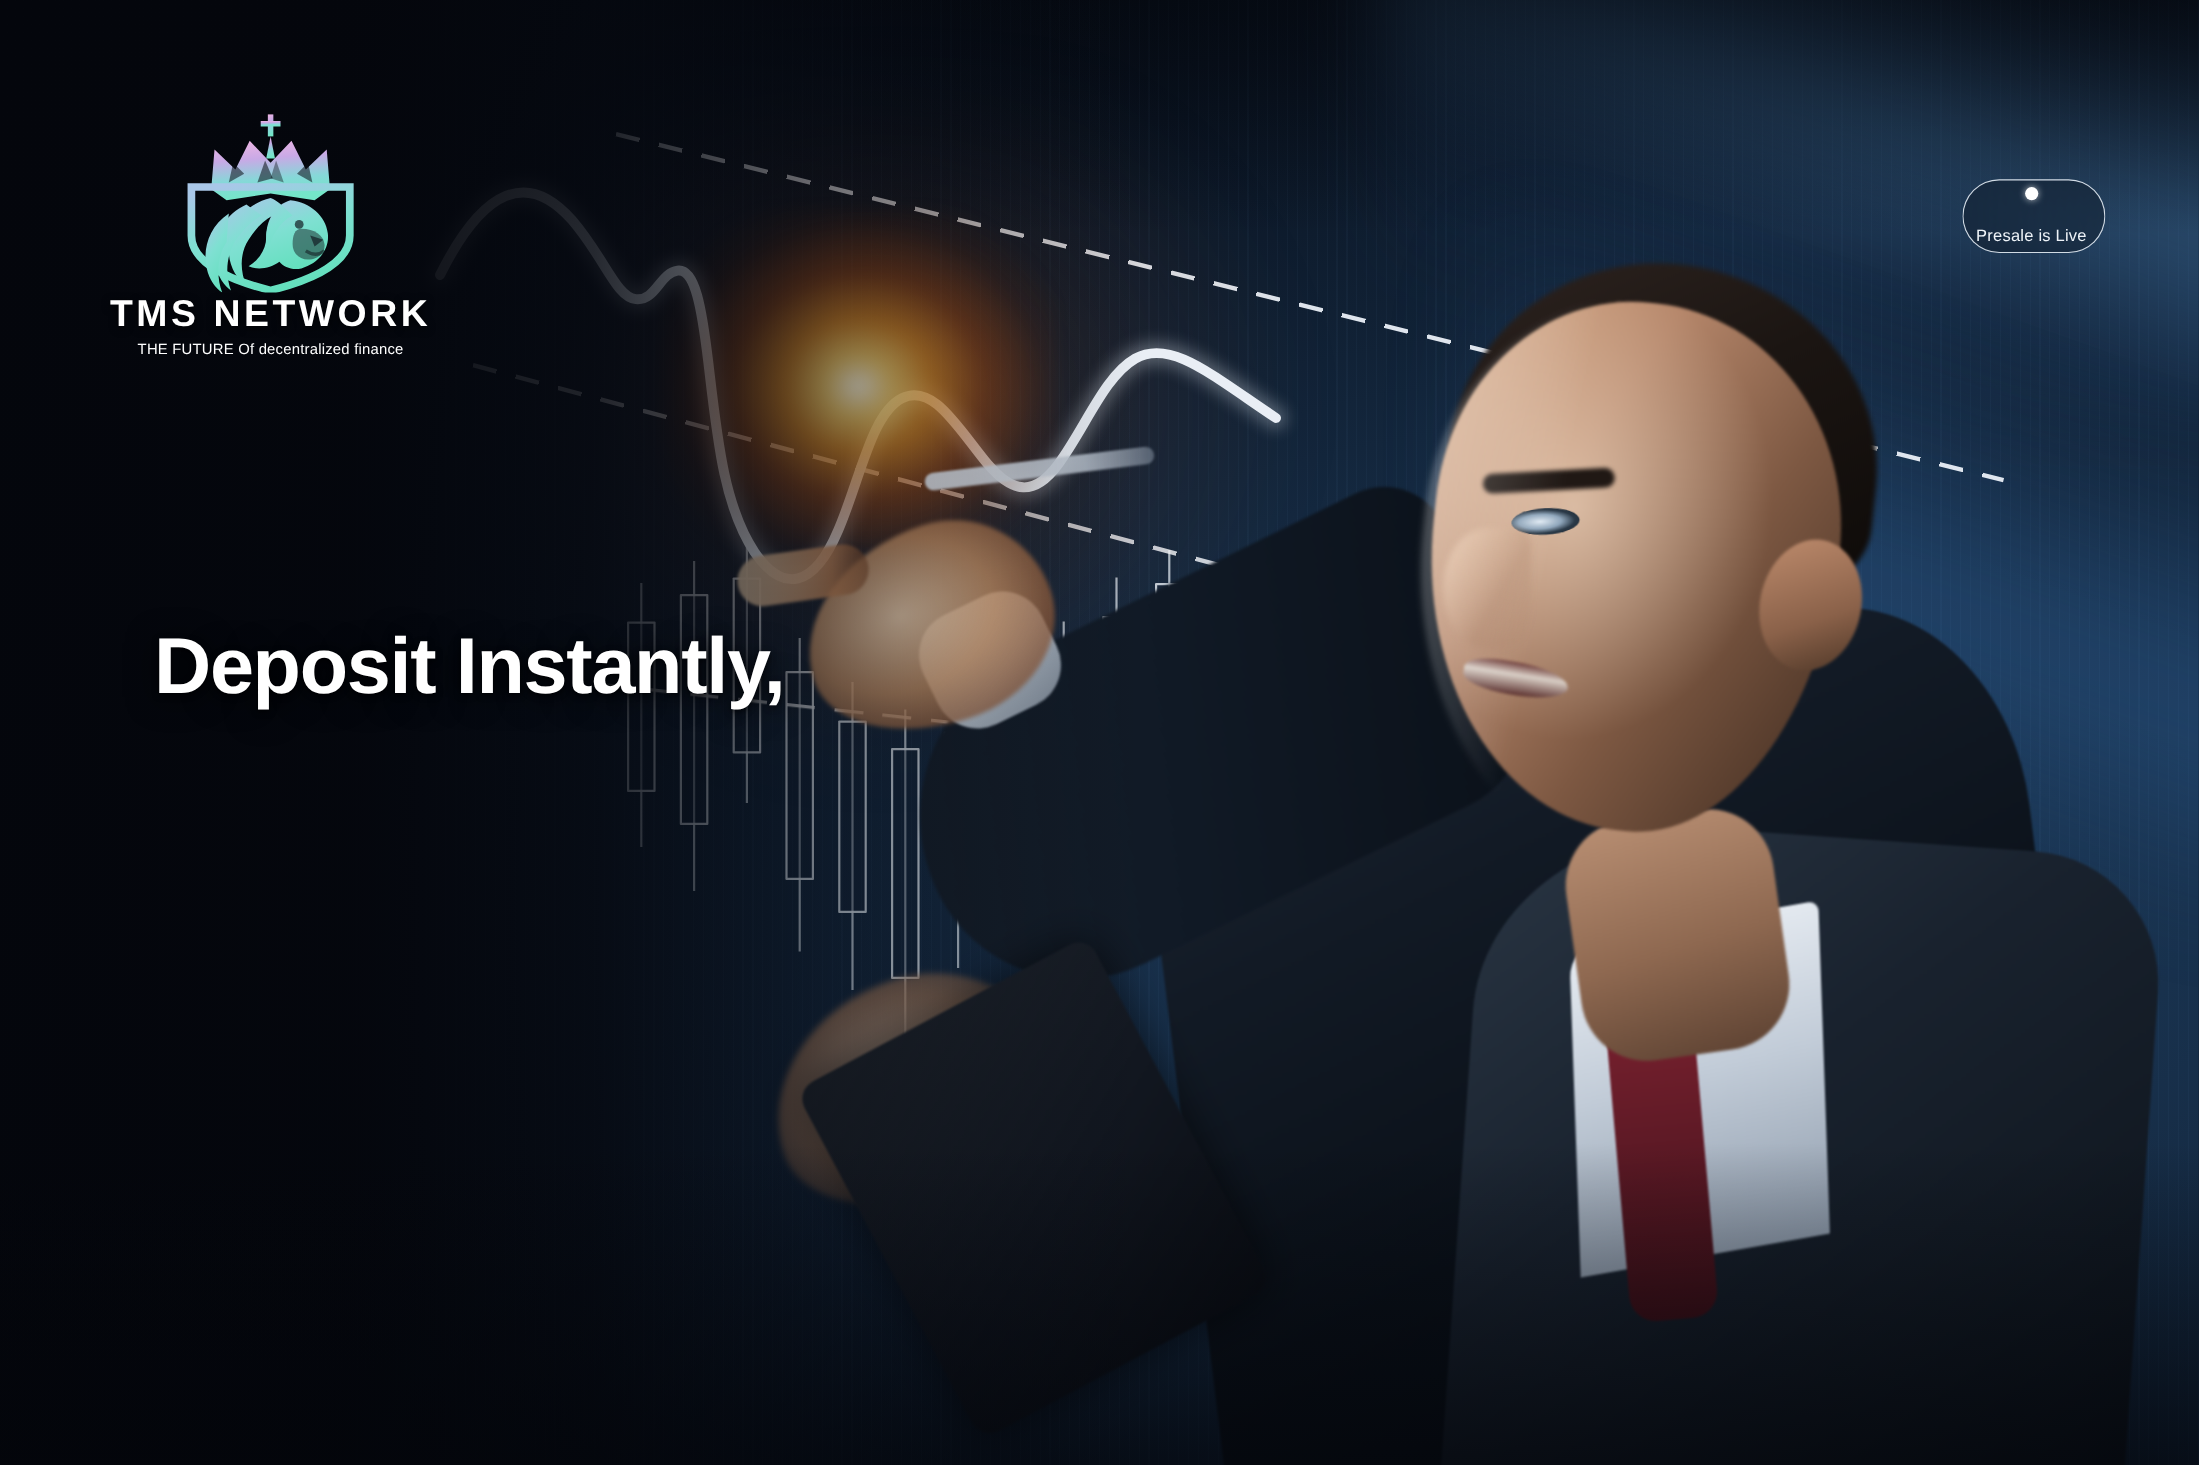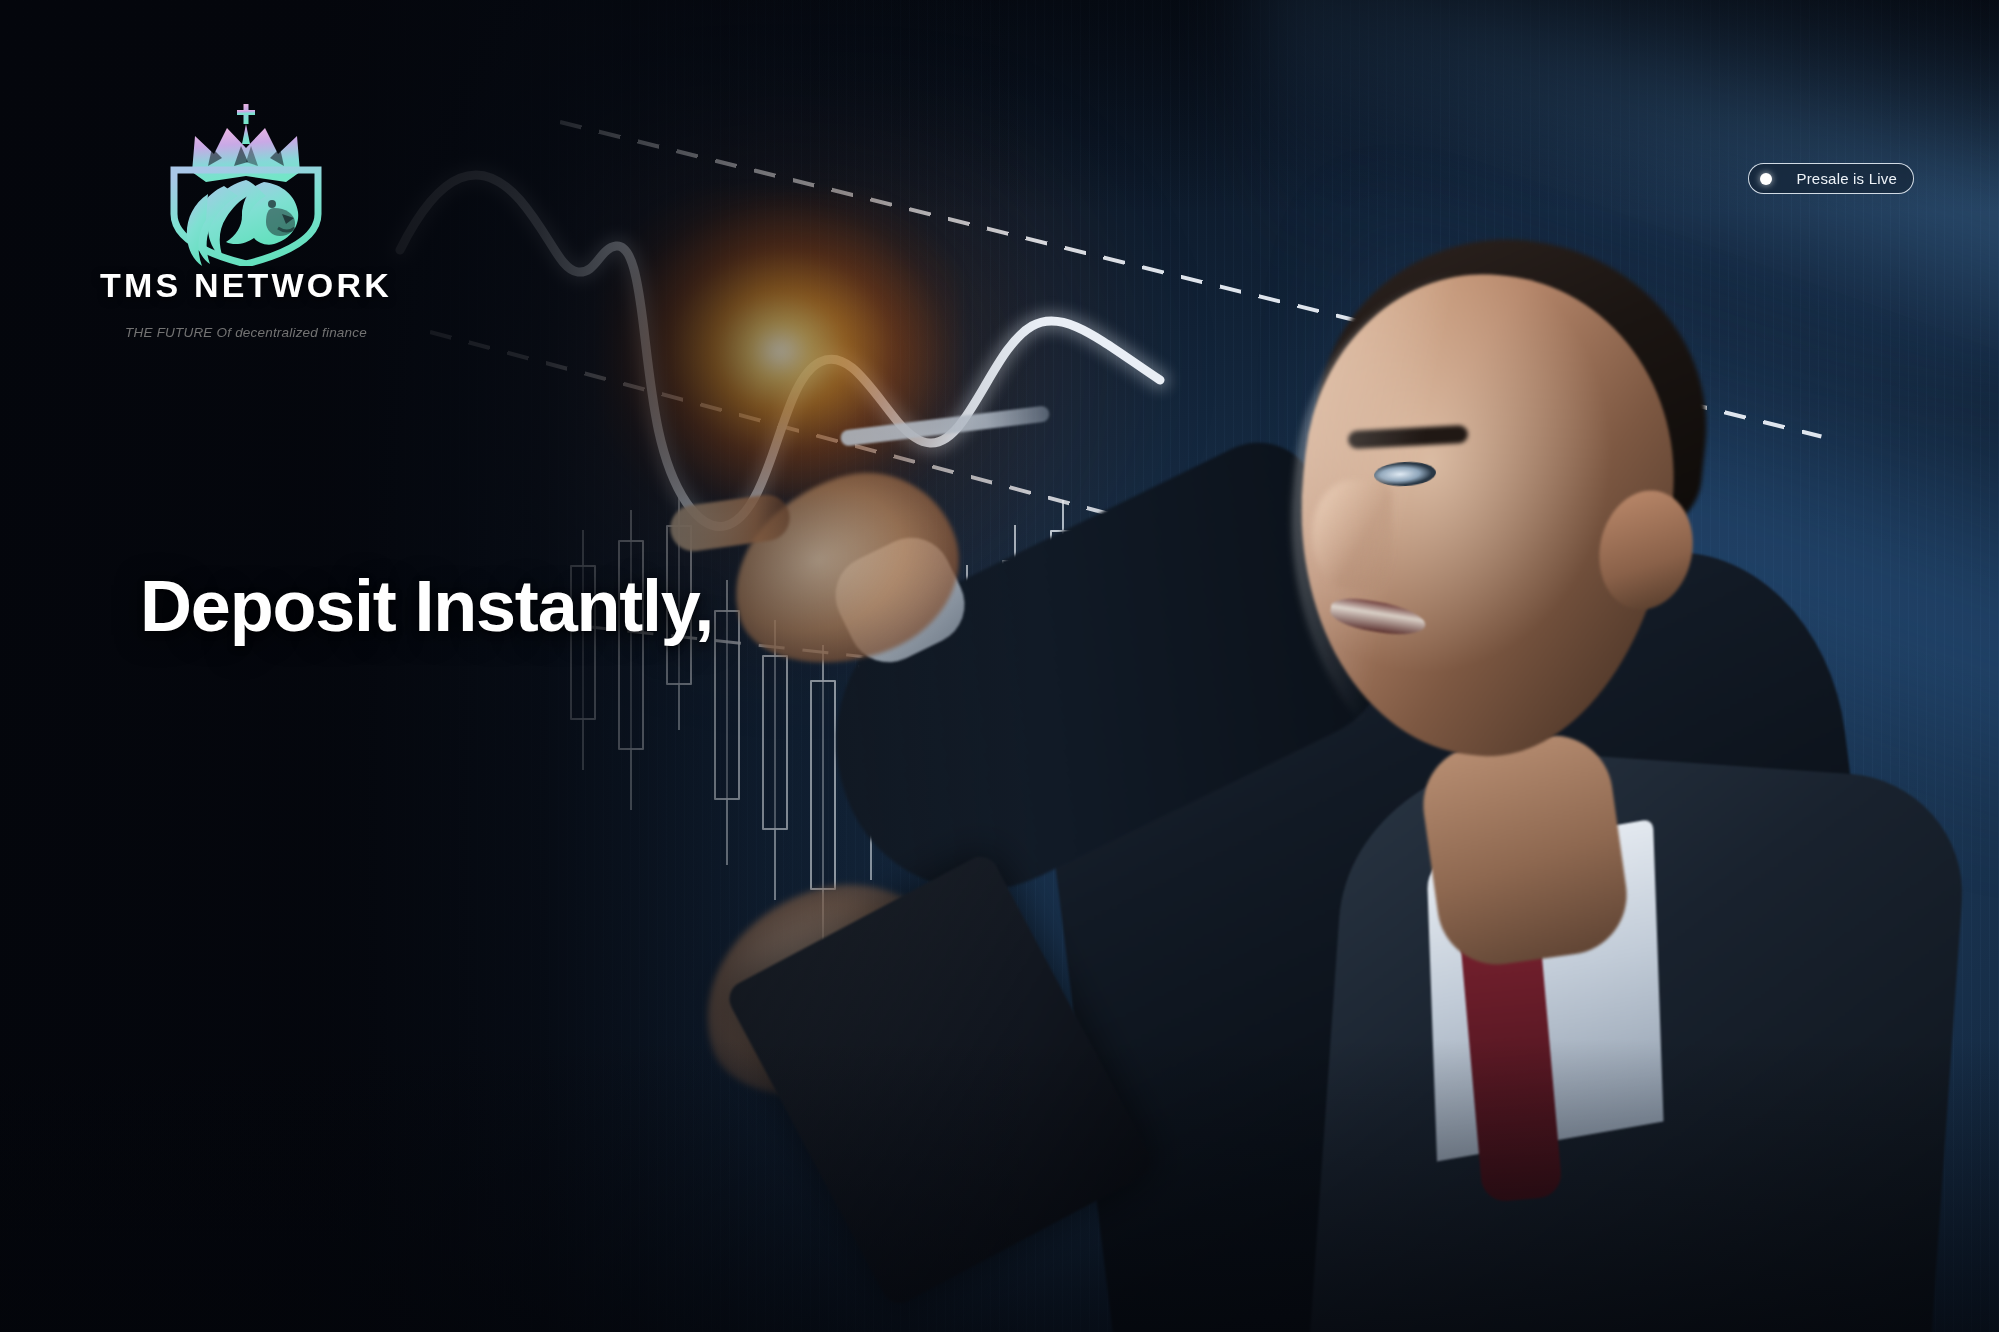--- a/index.html
+++ b/index.html
@@ -277,38 +277,38 @@
     margin-top:2px;
     text-align:center;
     color:#fff;
     font-size:34px;
     font-weight:bold;
     letter-spacing:3.2px;
     line-height:1;
     text-shadow:0 2px 8px rgba(0,0,0,.8);
   }
   .logo-tag {
-    margin-top:23px;
+    margin-top:8px;
     text-align:center;
-    color:#737373;
+    color:#ffffff;
     font-size:13.5px;
-    font-style:italic;
     letter-spacing:.2px;
     white-space:nowrap;
   }
 
   
   .badge {
     position:absolute; right:85px; top:163px;
     display:flex; align-items:center; gap:24px;
     padding:6px 16px 6px 11px;
     border:1.6px solid rgba(226,234,243,.92);
     border-radius:999px;
     background:rgba(8,14,24,.35);
     backdrop-filter:blur(2px);
+    flex-direction:column;
   }
   .badge-dot { width:12px; height:12px; border-radius:50%; background:#fff; box-shadow:0 0 7px rgba(255,255,255,.7); }
   .badge-text { color:#eef3f8; font-size:15px; letter-spacing:.2px; white-space:nowrap; }
 
   
   .headline {
     position:absolute; left:140px; top:560px;
     color:#fff;
     font-size:72px;
     font-weight:bold;

